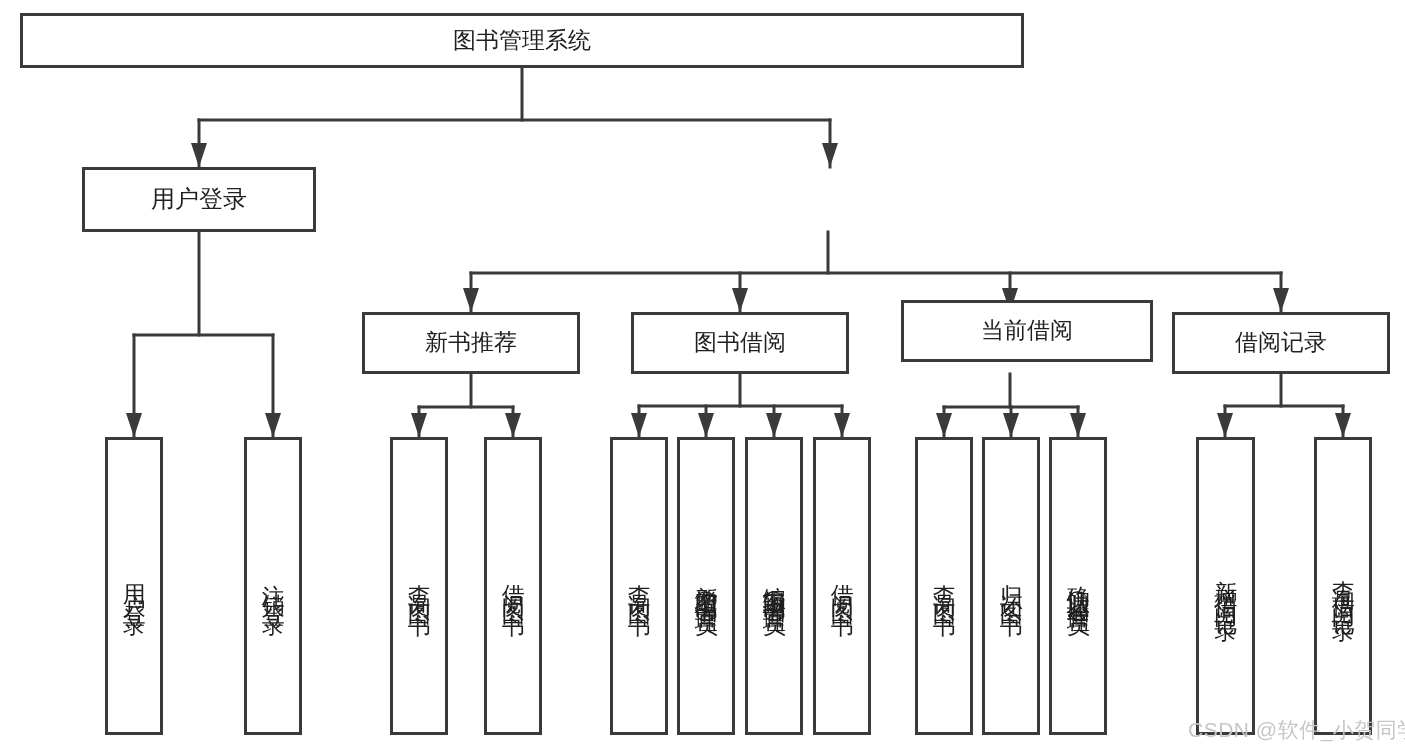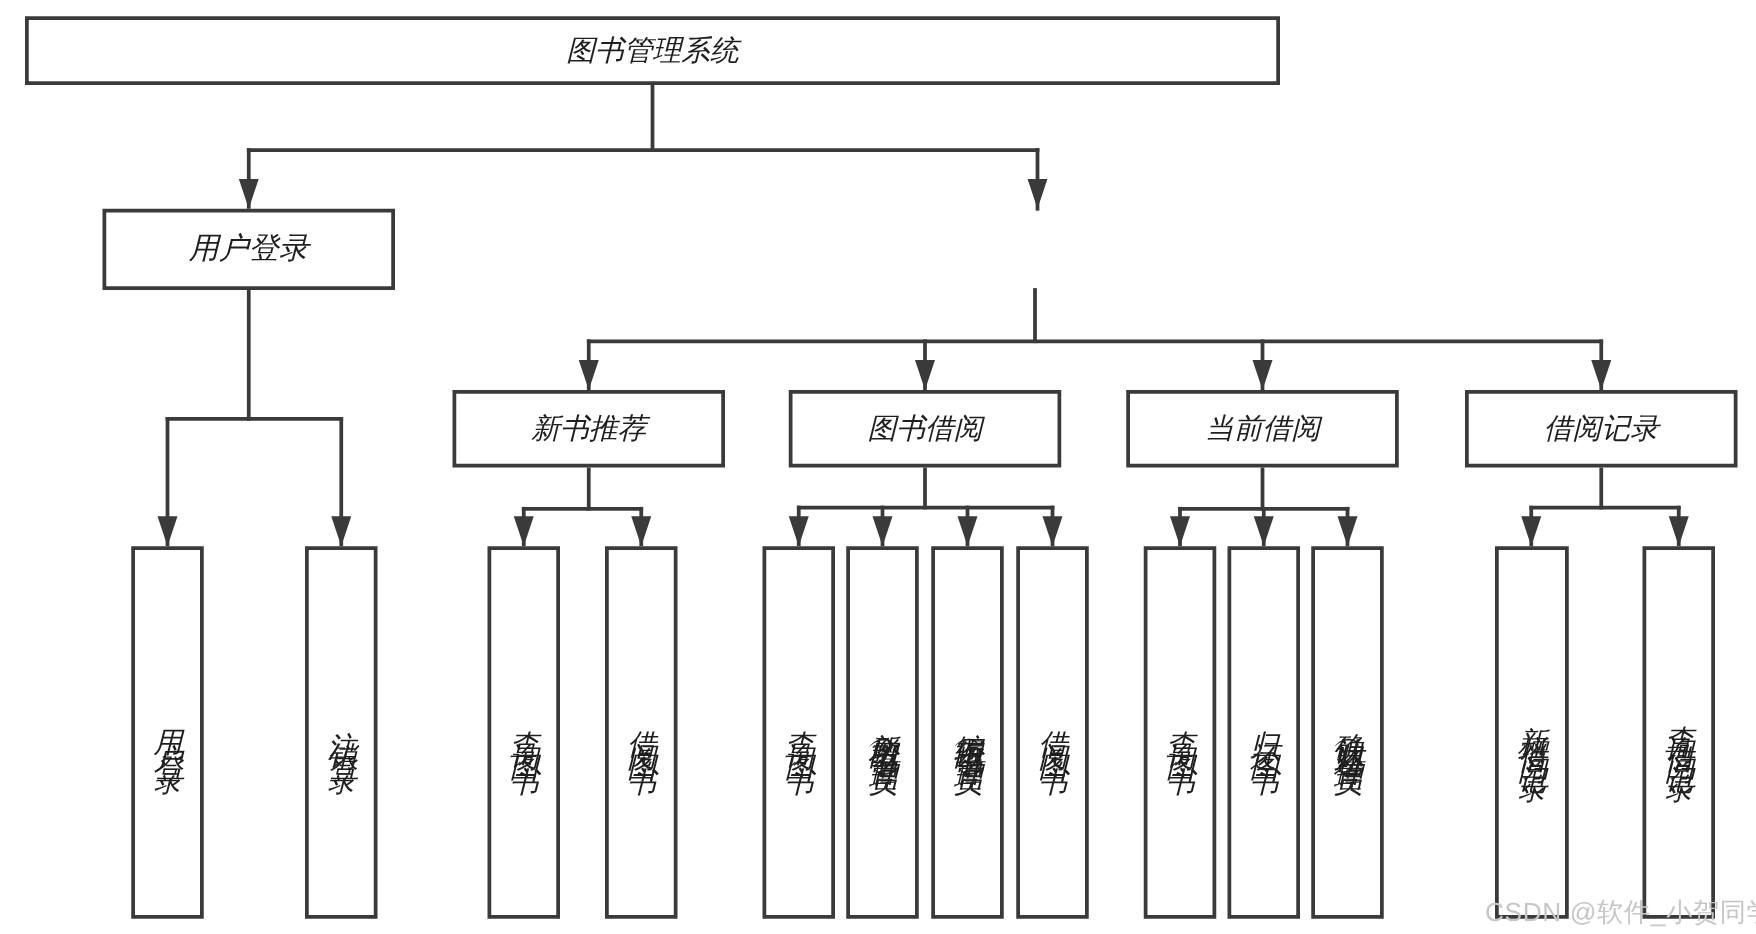--- a/index.html
+++ b/index.html
@@ -37,21 +37,20 @@
     position: absolute;
     border: 3px solid var(--line);
     background: var(--background);
     color: var(--text);
     display: flex;
     align-items: center;
     justify-content: center;
     font-size: 23px;
     z-index: 2;
     line-height: 1.2;
-    font-style: italic;
   }
   .vbox {
     writing-mode: vertical-rl;
     text-orientation: mixed;
     letter-spacing: 10px;
     font-size: 23px;
     padding: 8px 0;
   }
   .vbox.long { letter-spacing: 4px; }
   .vbox.mid  { letter-spacing: 8px; }
@@ -125,21 +124,21 @@
       <path class="edge" d="M1343,406 V437" marker-end="url(#arw)"></path>
     </g>
   </svg>
 
   <div class="box" style="left:20px; top:13px; width:1004px; height:55px;">图书管理系统</div>
 
   <div class="box" style="left:82px; top:167px; width:234px; height:65px; font-size:24px;">用户登录</div>
 
   <div class="box" style="left:631px; top:312px; width:218px; height:62px;">图书借阅</div>
   <div class="box" style="left:362px; top:312px; width:218px; height:62px;">新书推荐</div>
-  <div class="box" style="left:901px; top:312px; width:218px; height:62px;">当前借阅</div>
+  <div class="box" style="left:901px; top:300px; width:252px; height:62px;">当前借阅</div>
   <div class="box" style="left:1172px; top:312px; width:218px; height:62px;">借阅记录</div>
 
   <div class="box vbox" style="left:105px; top:437px; width:58px; height:298px;">用户登录</div>
   <div class="box vbox" style="left:244px; top:437px; width:58px; height:298px;">注销登录</div>
 
   <div class="box vbox" style="left:390px; top:437px; width:58px; height:298px;">查询图书</div>
   <div class="box vbox" style="left:484px; top:437px; width:58px; height:298px;">借阅图书</div>
 
   <div class="box vbox" style="left:610px; top:437px; width:58px; height:298px;">查询图书</div>
   <div class="box vbox long" style="left:677px; top:437px; width:58px; height:298px;">新增图书（管理员）</div>

